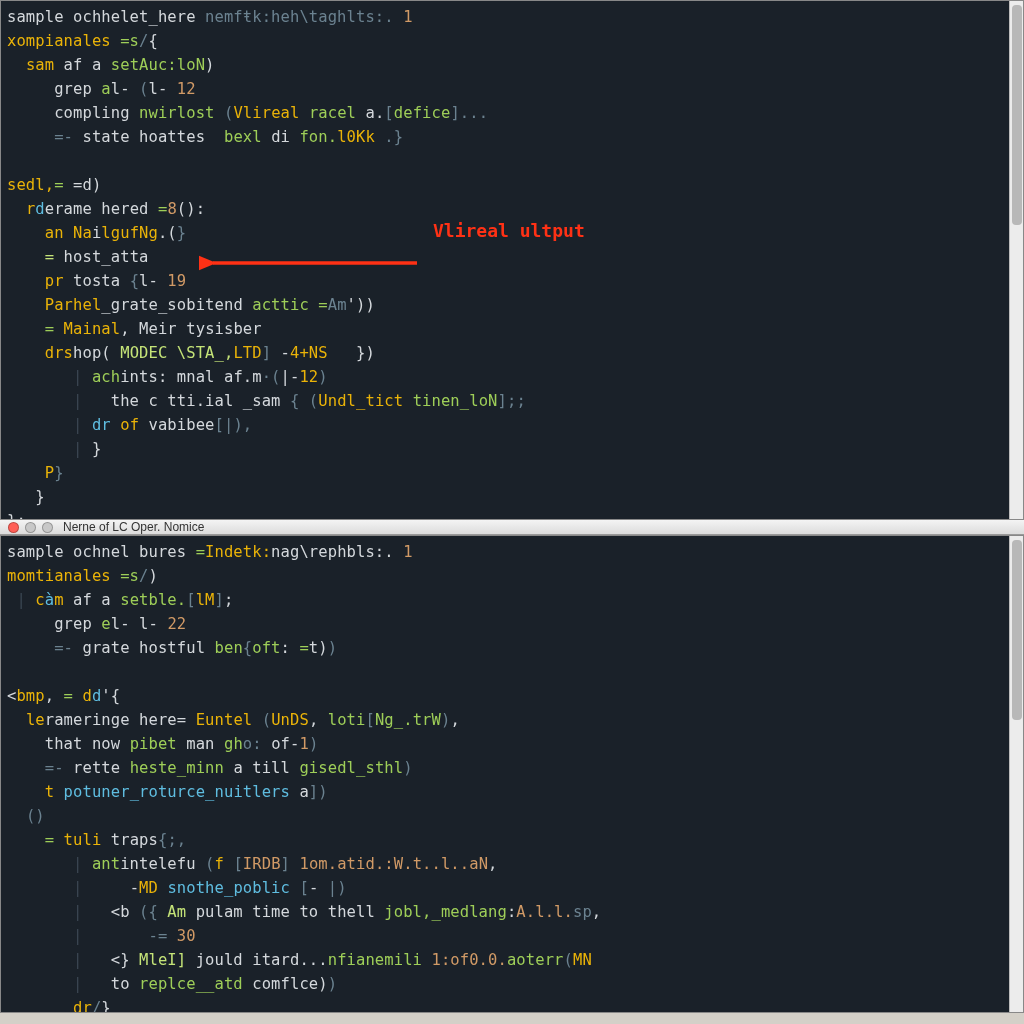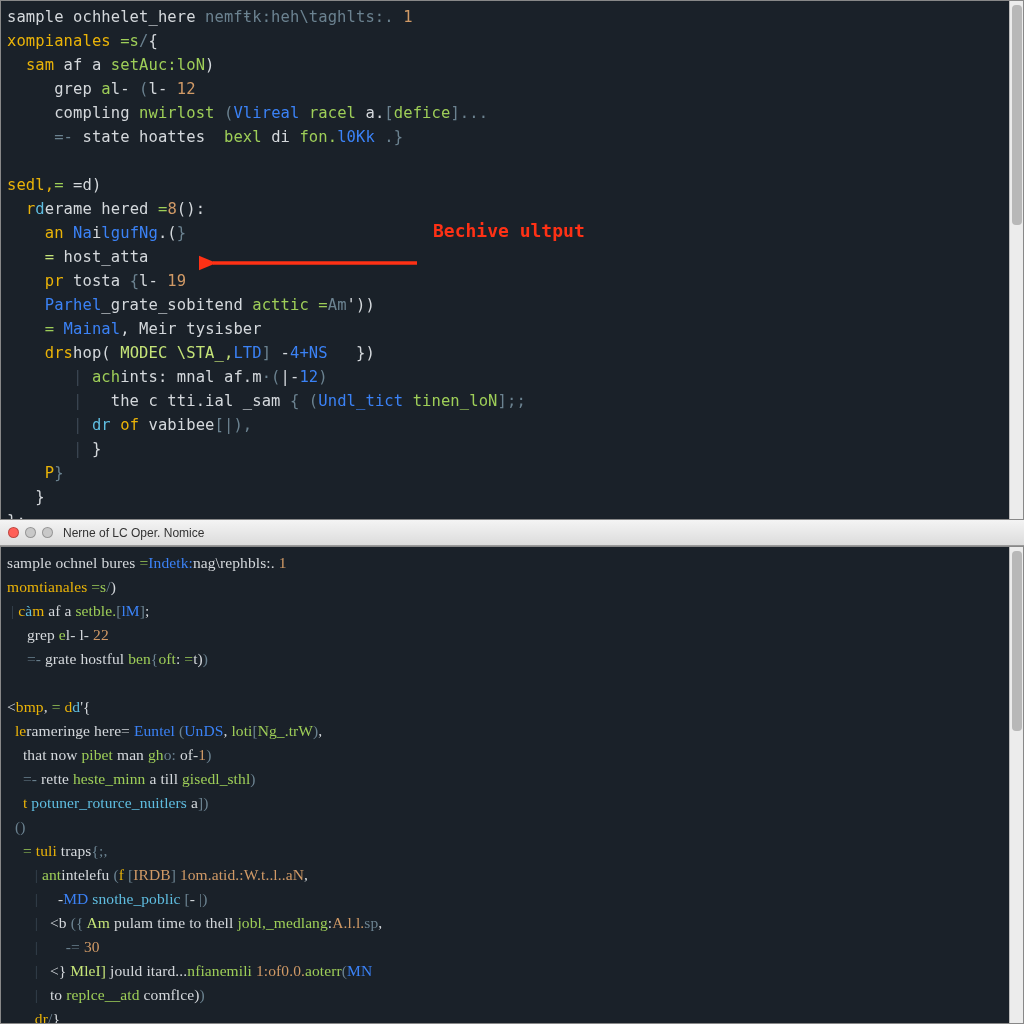--- a/index.html
+++ b/index.html
@@ -12,23 +12,23 @@
     overflow: hidden;
   }
   .editor-pane {
     background: #1a2129;
     color: #c8d0d8;
     position: relative;
     overflow: hidden;
     border: 1px solid #888;
   }
   .pane-top { height: 520px; }
-  .pane-bottom { height: 478px; font-family: Liberation Serif, serif; }
+  .pane-bottom { height: 478px; }
   .tab-bar {
-    height: 26px;
+    height: 15px;
     background: linear-gradient(#f4f4f4, #dcdcdc);
     border-bottom: 1px solid #999;
     display: flex;
     align-items: center;
     padding-left: 8px;
     font-family: -apple-system, 'Segoe UI', sans-serif;
     font-size: 12px;
     color: #333;
   }
   .traffic-lights { display: flex; gap: 6px; margin-right: 10px; }
@@ -42,21 +42,21 @@
     letter-spacing: 0.1px;
   }
   .guide { color: #3a4652; }
   
   .c-label  { color: #d4d8dc; }
   .c-key    { color: #eab308; }    
   .c-func   { color: #9ece58; }    
   .c-func2  { color: #c5e478; }
   .c-type   { color: #5fbde0; }    
   .c-num    { color: #d19a66; }    
-  .c-purple { color: #3b82f6; }
+  .c-purple { color: #eab308; }
   .c-dim    { color: #6b8290; }
   .c-var    { color: #d4d8dc; }
   .annotation {
     position: absolute;
     color: #ff3115;
     font-weight: 700;
     font-size: 18px;
     text-align: left;
     pointer-events: none;
     line-height: 1.35;
@@ -88,21 +88,21 @@
   <svg class="arrow" style="left:198px; top:252px;" width="220" height="20">
     <defs>
       <marker id="ah" markerWidth="12" markerHeight="10" refX="1" refY="5" orient="auto">
         <path d="M12,0 L0,5 L12,10 z" fill="#ff3115"></path>
       </marker>
     </defs>
     <line x1="218" y1="10" x2="14" y2="10" stroke="#ff3115" stroke-width="3.5" marker-end="url(#ah)"></line>
   </svg>
 
   <div class="annotation" style="left:432px; top:218px;">
-    <div>Bechive ultput</div>
+    <div>Vlireal ultput</div>
   </div>
 
   <div class="scrollbar">
     <div class="scrollbar-thumb" style="top:4px; height:220px;"></div>
   </div>
 </div>
 
 <div class="tab-bar">
   <div class="traffic-lights">
     <div class="tl red"></div>

